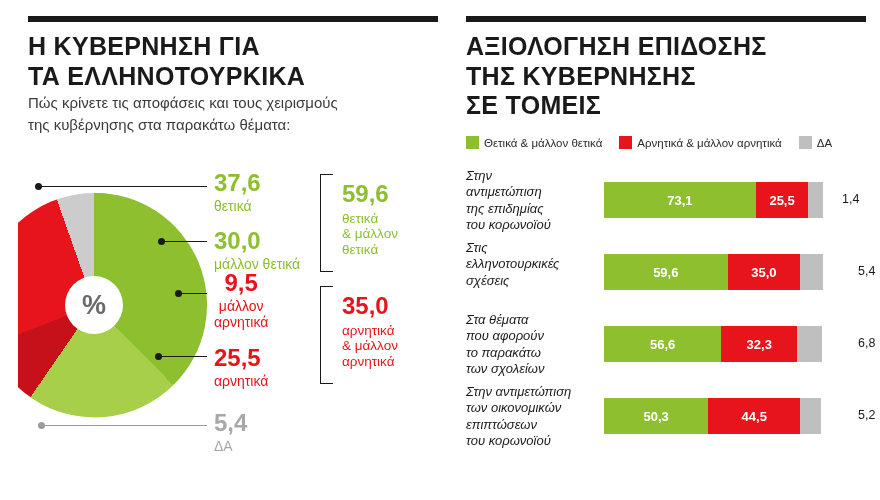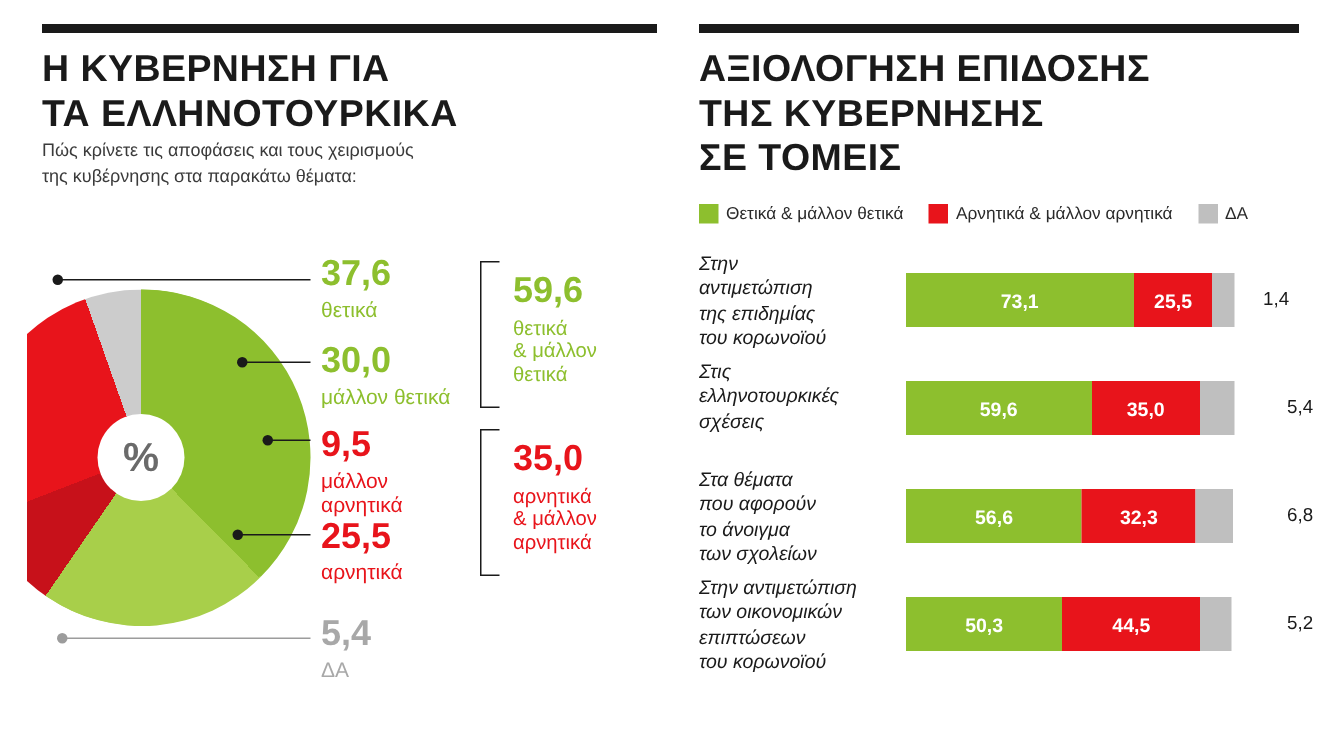--- a/index.html
+++ b/index.html
@@ -47,21 +47,21 @@
     line-height: 1.18;
     letter-spacing: 0.3px;
   }
   .title-left { left: 28px; top: 32px; width: 400px; }
   .title-right { left: 16px; top: 32px; width: 410px; }
 
   .subtitle {
     position: absolute;
     left: 28px; top: 92px;
     width: 390px;
-    font-size: 12px;
+    font-size: 15px;
     line-height: 1.45;
     color: #3b3b3b;
   }
 
   
   .pie-wrap {
     position: absolute;
     left: 18px; top: 160px;
     width: 215px; height: 290px;
   }
@@ -248,21 +248,21 @@
     <div class="lead lead-grey" style="left:44px; top:425px; width:163px;"></div>
 
     <div class="lbl" style="left:214px; top:170px;">
       <span class="num green">37,6</span>
       <span class="cap green">θετικά</span>
     </div>
     <div class="lbl" style="left:214px; top:228px;">
       <span class="num green">30,0</span>
       <span class="cap green">μάλλον θετικά</span>
     </div>
-    <div class="lbl" style="left:214px; top:284px;">
+    <div class="lbl" style="left:214px; top:270px;text-align:center;">
       <span class="num red">9,5</span>
       <span class="cap red" style="white-space:pre-line;">μάλλον
 αρνητικά</span>
     </div>
     <div class="lbl" style="left:214px; top:345px;">
       <span class="num red">25,5</span>
       <span class="cap red">αρνητικά</span>
     </div>
     <div class="lbl" style="left:214px; top:410px;">
       <span class="num grey">5,4</span>
@@ -330,21 +330,21 @@
           <div class="seg seg-green" style="width:51.5%">59,6</div>
           <div class="seg seg-red" style="width:30.2%">35,0</div>
           <div class="seg seg-grey" style="width:9.5%"></div>
         </div>
         <div class="bar-outval" style="left:392px;">5,4</div>
       </div>
 
       <div class="bar-row">
         <div class="bar-label" style="white-space:pre-line;">Στα θέματα
 που αφορούν
-το άνοιγμα
+το παρακάτω
 των σχολείων</div>
         <div class="bar-track">
           <div class="seg seg-green" style="width:48.9%">56,6</div>
           <div class="seg seg-red" style="width:31.6%">32,3</div>
           <div class="seg seg-grey" style="width:10.5%"></div>
         </div>
         <div class="bar-outval" style="left:392px;">6,8</div>
       </div>
 
       <div class="bar-row">

